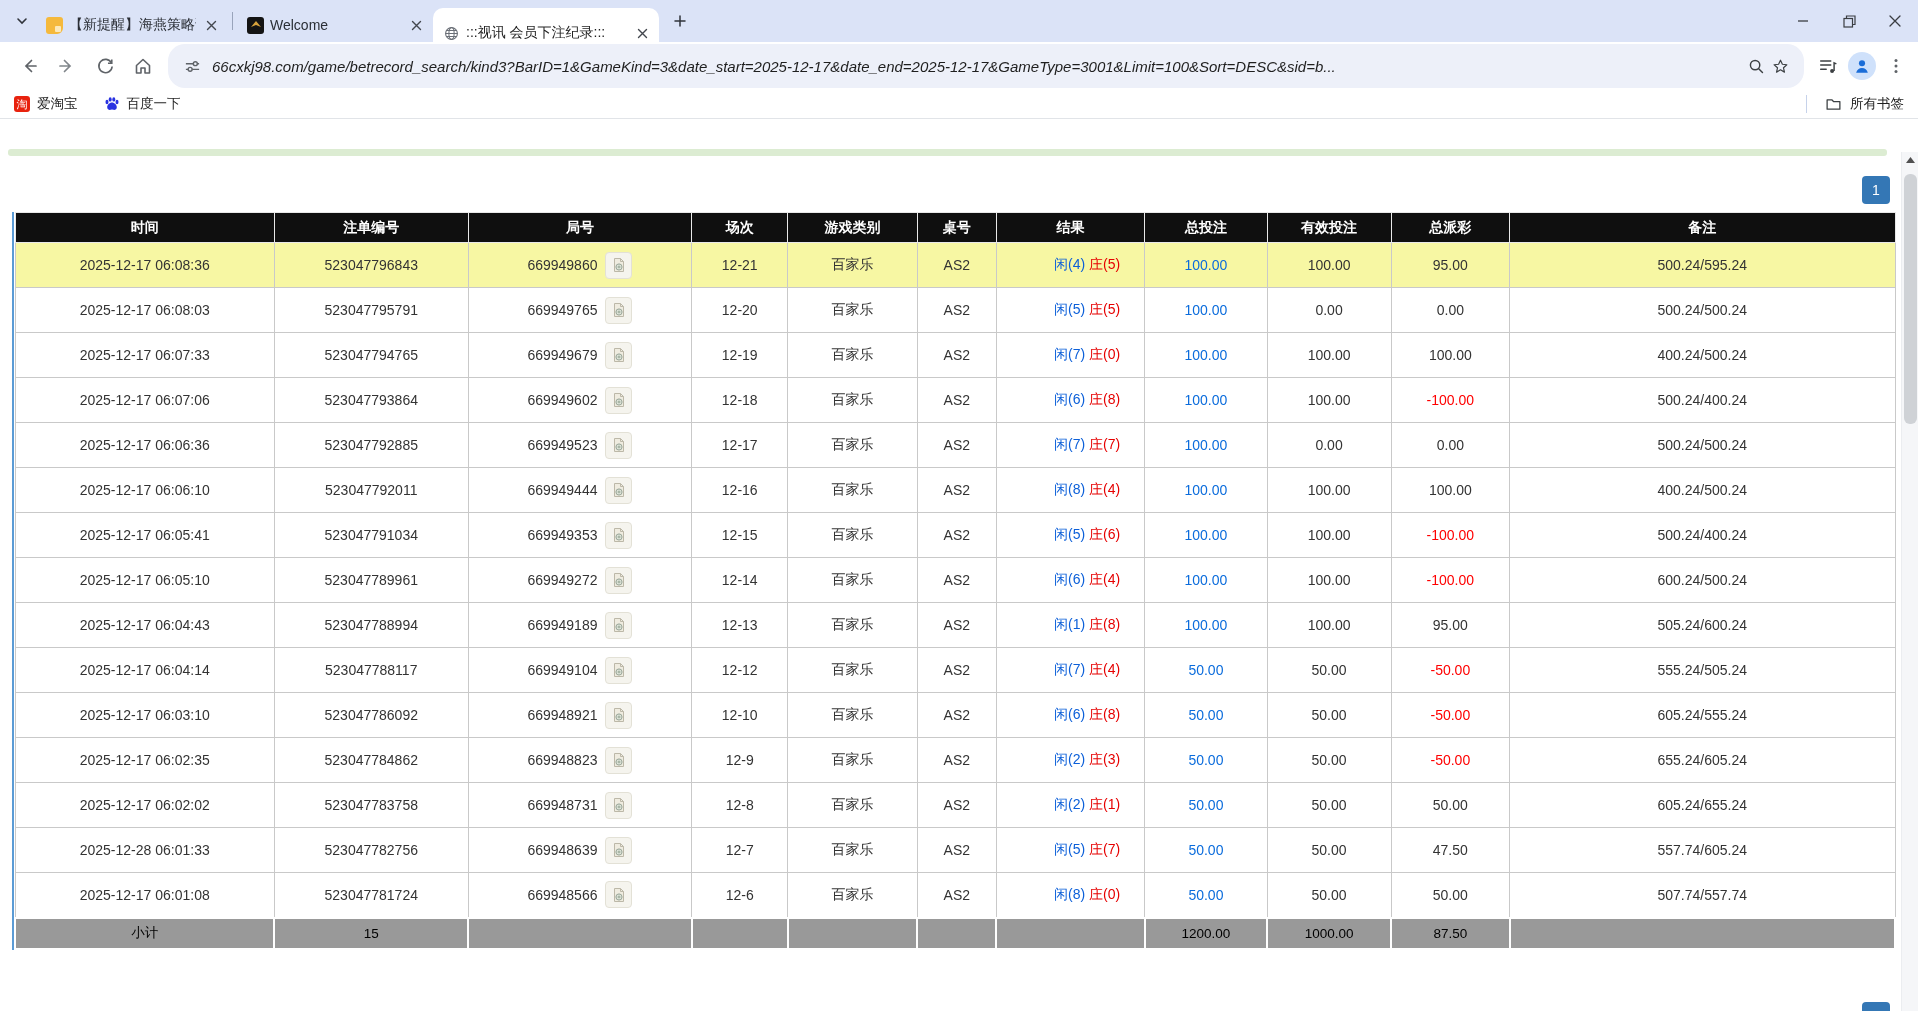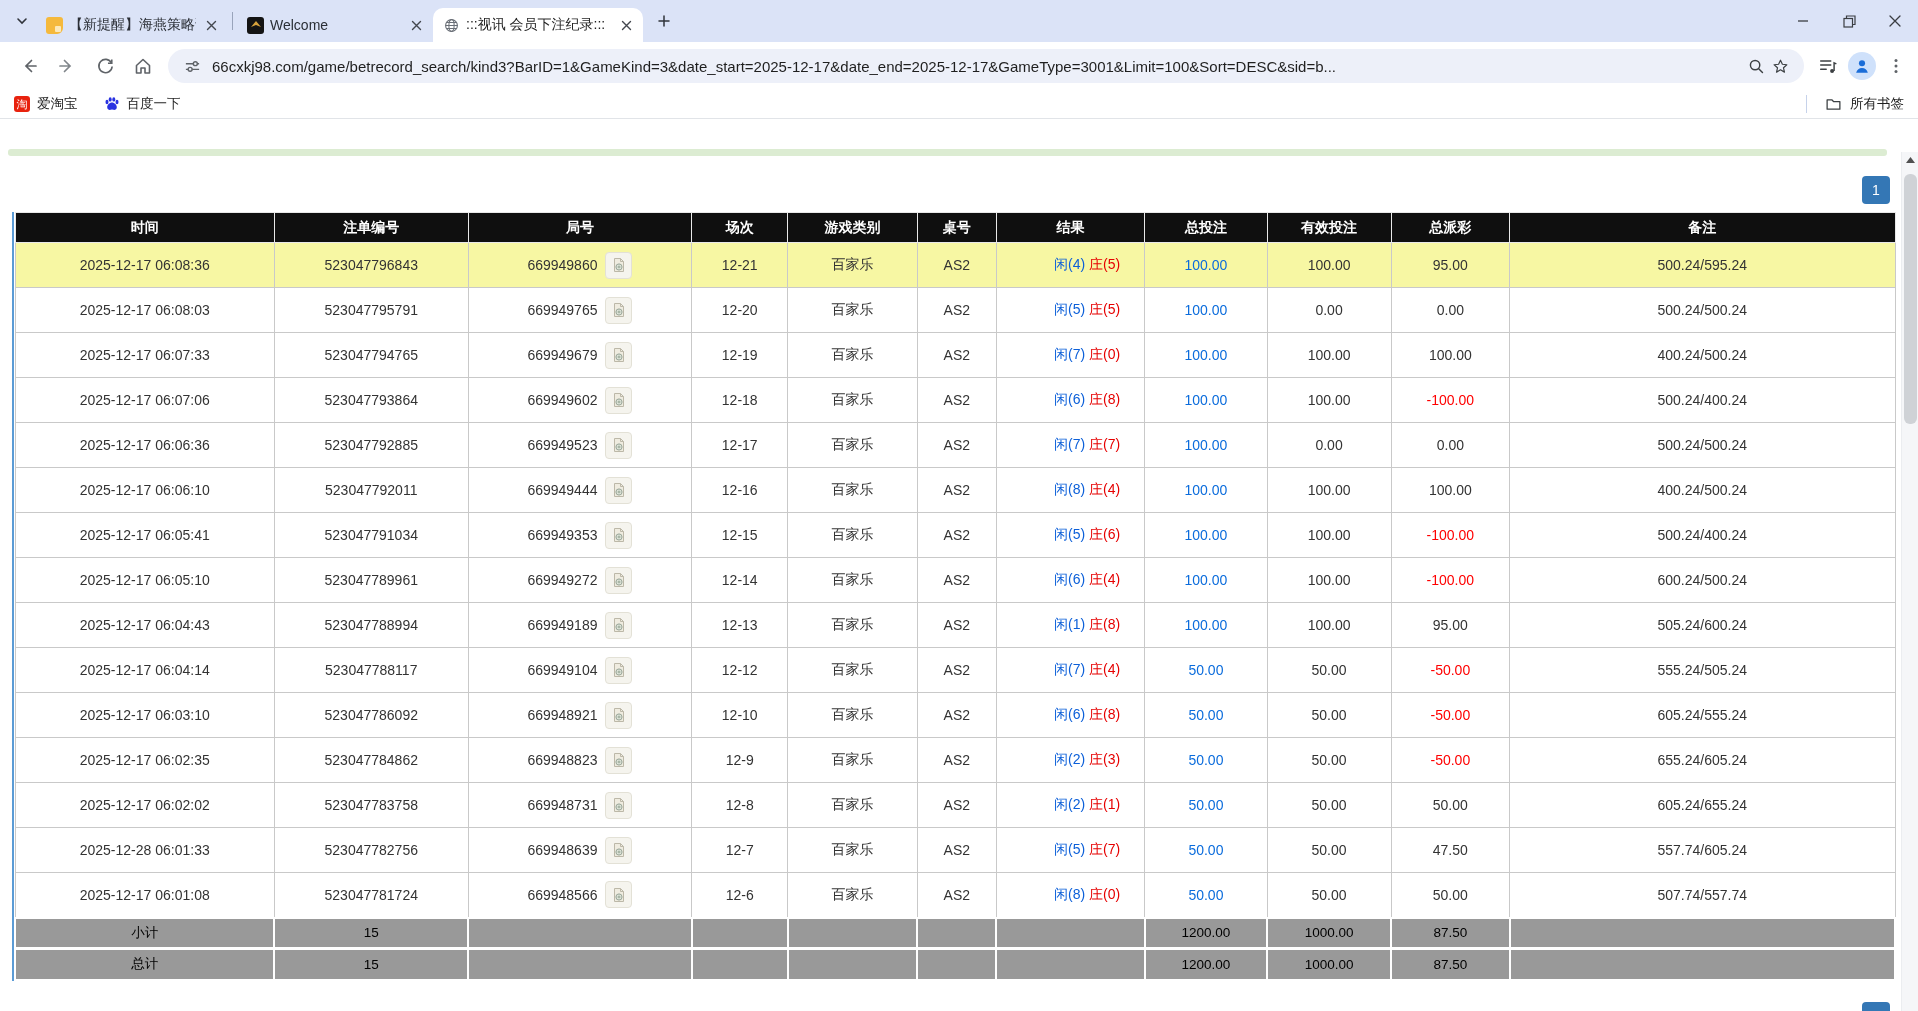--- a/index.html
+++ b/index.html
@@ -7,35 +7,35 @@
     font-family:"Liberation Sans","DejaVu Sans",sans-serif; background:#fff; }
 
   
   .tabstrip { height:42px; background:#dbe3f7; display:flex; align-items:center; padding-left:8px; }
   .tab-search { width:28px; height:28px; display:flex; align-items:center; justify-content:center; border-radius:50%; }
   .tab { align-self:flex-end; height:34px; display:flex; align-items:center; padding:0 8px 0 10px;
          border-radius:10px 10px 0 0; font-size:14px; color:#1f1f1f; }
   .tab.inactive { color:#2b2f36; }
   .tab.active { background:#fff; }
   .tab .title { white-space:nowrap; overflow:hidden; flex:1; margin:0 6px; }
-  .t1 { width:192px; } .t2 { width:196px; } .t3 { width:210px; }
+  .t1 { width:192px; } .t2 { width:196px; } .t3 { width:226px;align-items:flex-end; }
   .favicon { width:17px; height:17px; flex:none; border-radius:3px; display:flex; align-items:center; justify-content:center; }
   .fav-forum { background:#f5b93c; position:relative; border-radius:3px 3px 6px 3px; }
   .fav-forum::after { content:""; position:absolute; right:2px; bottom:2px; width:6px; height:6px; background:#fde9b8; border-radius:1px; }
   .fav-dark { background:#141414; }
   .tab-close { width:18px; height:18px; border-radius:50%; display:flex; align-items:center; justify-content:center; flex:none; }
   .tab-divider { width:1px; height:18px; background:#99a4bb; margin:0 4px; align-self:center; }
   .newtab-btn { width:26px; height:26px; margin-left:8px; display:flex; align-items:center; justify-content:center; border-radius:50%; }
   .win-controls { margin-left:auto; display:flex; align-items:center; height:100%; }
   .win-btn { width:46px; height:100%; display:flex; align-items:center; justify-content:center; }
 
   
   .toolbar { height:48px; background:#fff; display:flex; align-items:center; padding:0 10px; }
   .nav-btn { width:34px; height:34px; border-radius:50%; display:flex; align-items:center; justify-content:center; flex:none; margin:0 2px; }
-  .omnibox { flex:1; height:34px; background:#edf0f9; border-radius:17px; margin:0 6px; display:flex; align-items:center; padding:0 12px; min-width:0; }
+  .omnibox { flex:1; height:44px; background:#edf0f9; border-radius:17px; margin:0 6px; display:flex; align-items:center; padding:0 12px; min-width:0;font-style:italic; }
   .omnibox .url { font-size:15px; color:#1f1f1f; white-space:nowrap; overflow:hidden; flex:1; margin:0 10px 0 8px; }
   .box-icon { width:24px; height:24px; display:flex; align-items:center; justify-content:center; flex:none; }
   .right-icons { display:flex; align-items:center; flex:none; margin-left:6px; }
   .avatar { width:28px; height:28px; border-radius:50%; background:#cfe1fb; display:flex; align-items:center; justify-content:center; margin:0 8px; }
 
   
   .bookmarks { height:29px; background:#fff; border-bottom:1px solid #e1e4e8; display:flex; align-items:center; padding:0 14px; }
   .bm-item { display:flex; align-items:center; margin-right:26px; font-size:13.5px; color:#1f1f1f; }
   .bm-item .ico { margin-right:7px; }
   .tao-icon { width:16px; height:16px; background:#e8220e; color:#fff; border-radius:3px; font-size:11px; line-height:16px; text-align:center; }
@@ -764,33 +764,20 @@
             <td></td>
             <td></td>
             <td></td>
             <td></td>
             <td></td>
             <td>1200.00</td>
             <td>1000.00</td>
             <td>87.50</td>
             <td></td>
           </tr>
-          <tr class="foot foot2">
-            <td>总计</td>
-            <td>15</td>
-            <td></td>
-            <td></td>
-            <td></td>
-            <td></td>
-            <td></td>
-            <td>1200.00</td>
-            <td>1000.00</td>
-            <td>87.50</td>
-            <td></td>
-          </tr>
         </tbody>
     </table>
   </div>
 
   <div class="pager pager-bottom">1</div>
 
   <div class="scrollbar">
     <span class="sb-arrow">
       <svg class="icon-svg" width="11" height="8" viewBox="0 0 11 8">
           <path d="M5.5 1L10 7H1z" fill="#505050"></path>

